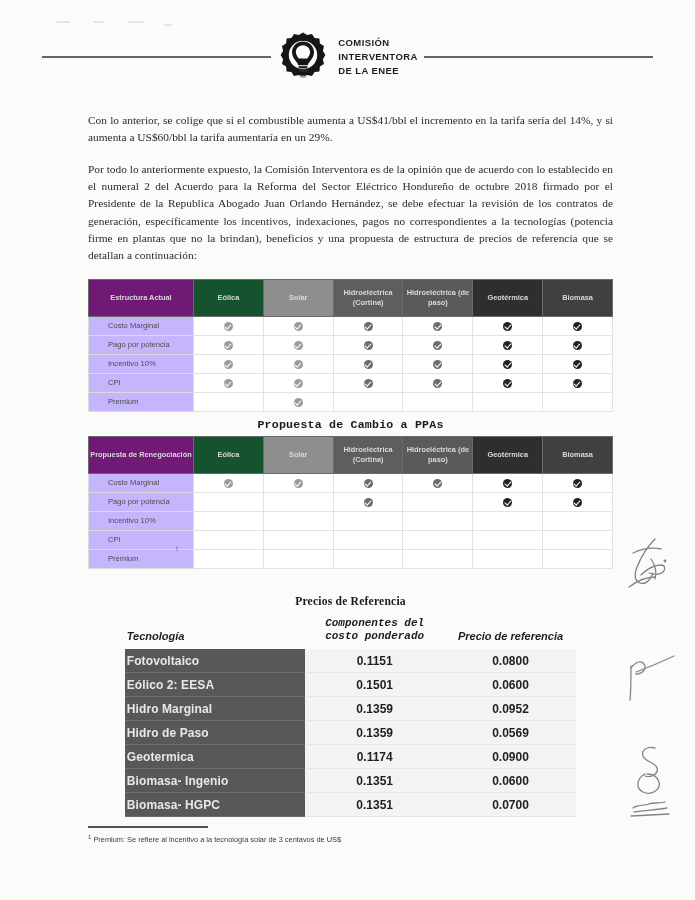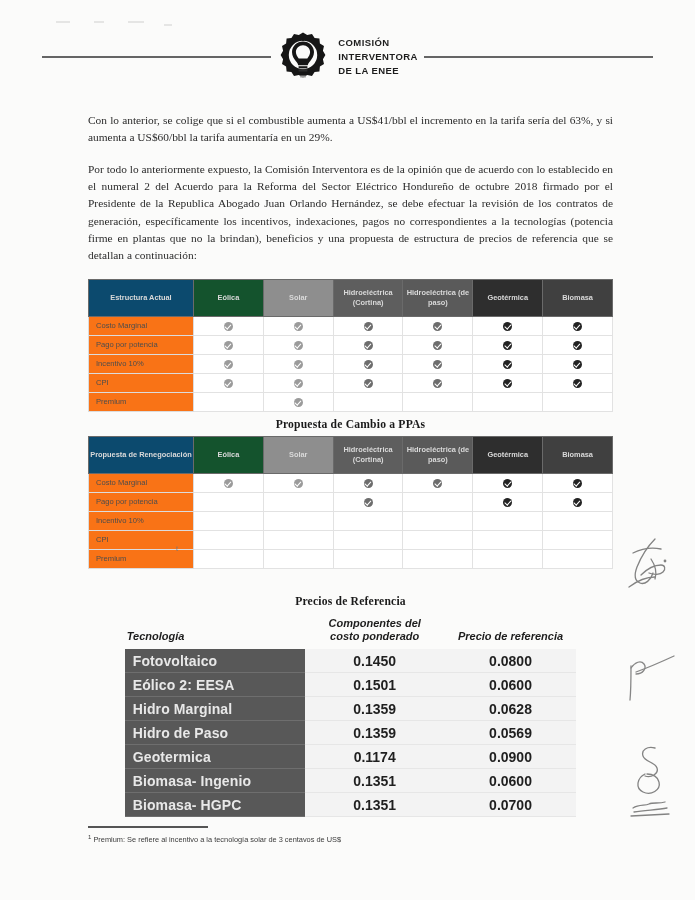--- a/index.html
+++ b/index.html
@@ -85,43 +85,43 @@
     height:36px;
     font-size:7.4px;
     font-weight:bold;
     line-height:1.25;
     text-align:center;
     vertical-align:middle;
     color:#d9d9d9;
     border-color:#6a6a6a;
   }
   th.corner{
-    background:#0c4a6e;
+    background:#701a75;
     color:#3c3c3c;
     text-align:left;
     padding-left:7px;
     font-size:8.2px;
     width:104px;
   }
   th.c-eolica{background:#14532d;}
   th.c-solar{background:#8e8e8e;}
   th.c-hidro1{background:#5e5e5e;}
   th.c-hidro2{background:#5a5a5a;}
   th.c-geo{background:#2e2e2e;}
   th.c-bio{background:#404040;}
   table.matrix tbody td{
     height:18px;
     text-align:center;
     vertical-align:middle;
     background:#ffffff;
   }
   table.matrix tbody td.rowlab{
-    background:#f97316;
+    background:#c4b5fd;
     text-align:left;
-    padding-left:7px;
+    padding-left:19px;
     font-size:7.6px;
     color:#4d4d4d;
     border-color:#dcdcdc;
   }
   .chk{
     display:inline-block;
     width:9px;height:9px;border-radius:50%;
     position:relative;
     vertical-align:middle;
   }
@@ -149,27 +149,27 @@
   table.price thead th{
     font-style:italic;
     font-weight:bold;
     font-size:11px;
     color:#1d1d1d;
     padding:4px 2px 6px 2px;
     vertical-align:bottom;
     line-height:1.2;
   }
   th.p-tec{text-align:left;width:40%;}
-  th.p-comp{text-align:center;width:31%;}
+  th.p-comp{text-align:center;width:31%;font-family:Liberation Mono, monospace;}
   th.p-prec{text-align:center;width:29%;}
   table.price tbody td{
-    font-size:14px;
+    font-size:12px;
     font-weight:bold;
     height:23px;
-    padding:0 8px;
+    padding:0 2px;
   }
   td.tec{
     background:#585858;
     color:#e8e8e8;
     text-align:left;
     padding-left:6px;
     border-bottom:1px solid #6e6e6e;
     letter-spacing:.1px;
   }
   td.num{
@@ -233,21 +233,21 @@
 
   <div class="smudge">
     <span style="left:0;width:14px;"></span>
     <span style="left:38px;width:10px;"></span>
     <span style="left:72px;width:16px;"></span>
     <span style="left:108px;width:8px;top:6px;"></span>
   </div>
 
   <div class="content">
 
-    <p class="para">Con lo anterior, se colige que si el combustible aumenta a US$41/bbl el incremento en la tarifa sería del 63%, y si aumenta a US$60/bbl la tarifa aumentaría en un 29%.</p>
+    <p class="para">Con lo anterior, se colige que si el combustible aumenta a US$41/bbl el incremento en la tarifa sería del 14%, y si aumenta a US$60/bbl la tarifa aumentaría en un 29%.</p>
     <p class="para">Por todo lo anteriormente expuesto, la Comisión Interventora es de la opinión que de acuerdo con lo establecido en el numeral 2 del Acuerdo para la Reforma del Sector Eléctrico Hondureño de octubre 2018 firmado por el Presidente de la Republica Abogado Juan Orlando Hernández, se debe efectuar la revisión de los contratos de generación, específicamente los incentivos, indexaciones, pagos no correspondientes a la tecnologías (potencia firme en plantas que no la brindan), beneficios y una propuesta de estructura de precios de referencia que se detallan a continuación:</p>
 
     <table class="matrix">
       <thead>
         <tr>
           <th class="corner">Estructura Actual</th>
           <th class="c-eolica">Eólica</th>
           <th class="c-solar">Solar</th>
           <th class="c-hidro1">Hidroeléctrica (Cortina)</th>
           <th class="c-hidro2">Hidroeléctrica (de paso)</th>
@@ -299,21 +299,21 @@
             <td></td>
             <td></td>
             <td></td>
             <td></td>
           </tr>
         </tbody>
     </table>
 
     <div class="stray">t</div>
 
-    <div class="tbl-title" style="">Propuesta de Cambio a PPAs</div>
+    <div class="tbl-title" style="font-family:Liberation Mono, monospace;">Propuesta de Cambio a PPAs</div>
     <table class="matrix">
       <thead>
         <tr>
           <th class="corner">Propuesta de Renegociación</th>
           <th class="c-eolica">Eólica</th>
           <th class="c-solar">Solar</th>
           <th class="c-hidro1">Hidroeléctrica (Cortina)</th>
           <th class="c-hidro2">Hidroeléctrica (de paso)</th>
           <th class="c-geo">Geotérmica</th>
           <th class="c-bio">Biomasa</th>
@@ -377,32 +377,32 @@
             <th class="p-comp">
               <div>Componentes del</div>
               <div>costo ponderado</div>
             </th>
             <th class="p-prec">Precio de referencia</th>
           </tr>
         </thead>
         <tbody>
             <tr>
               <td class="tec">Fotovoltaico</td>
-              <td class="num">0.1450</td>
+              <td class="num">0.1151</td>
               <td class="num">0.0800</td>
             </tr>
             <tr>
               <td class="tec">Eólico 2: EESA</td>
               <td class="num">0.1501</td>
               <td class="num">0.0600</td>
             </tr>
             <tr>
               <td class="tec">Hidro Marginal</td>
               <td class="num">0.1359</td>
-              <td class="num">0.0628</td>
+              <td class="num">0.0952</td>
             </tr>
             <tr>
               <td class="tec">Hidro de Paso</td>
               <td class="num">0.1359</td>
               <td class="num">0.0569</td>
             </tr>
             <tr>
               <td class="tec">Geotermica</td>
               <td class="num">0.1174</td>
               <td class="num">0.0900</td>

